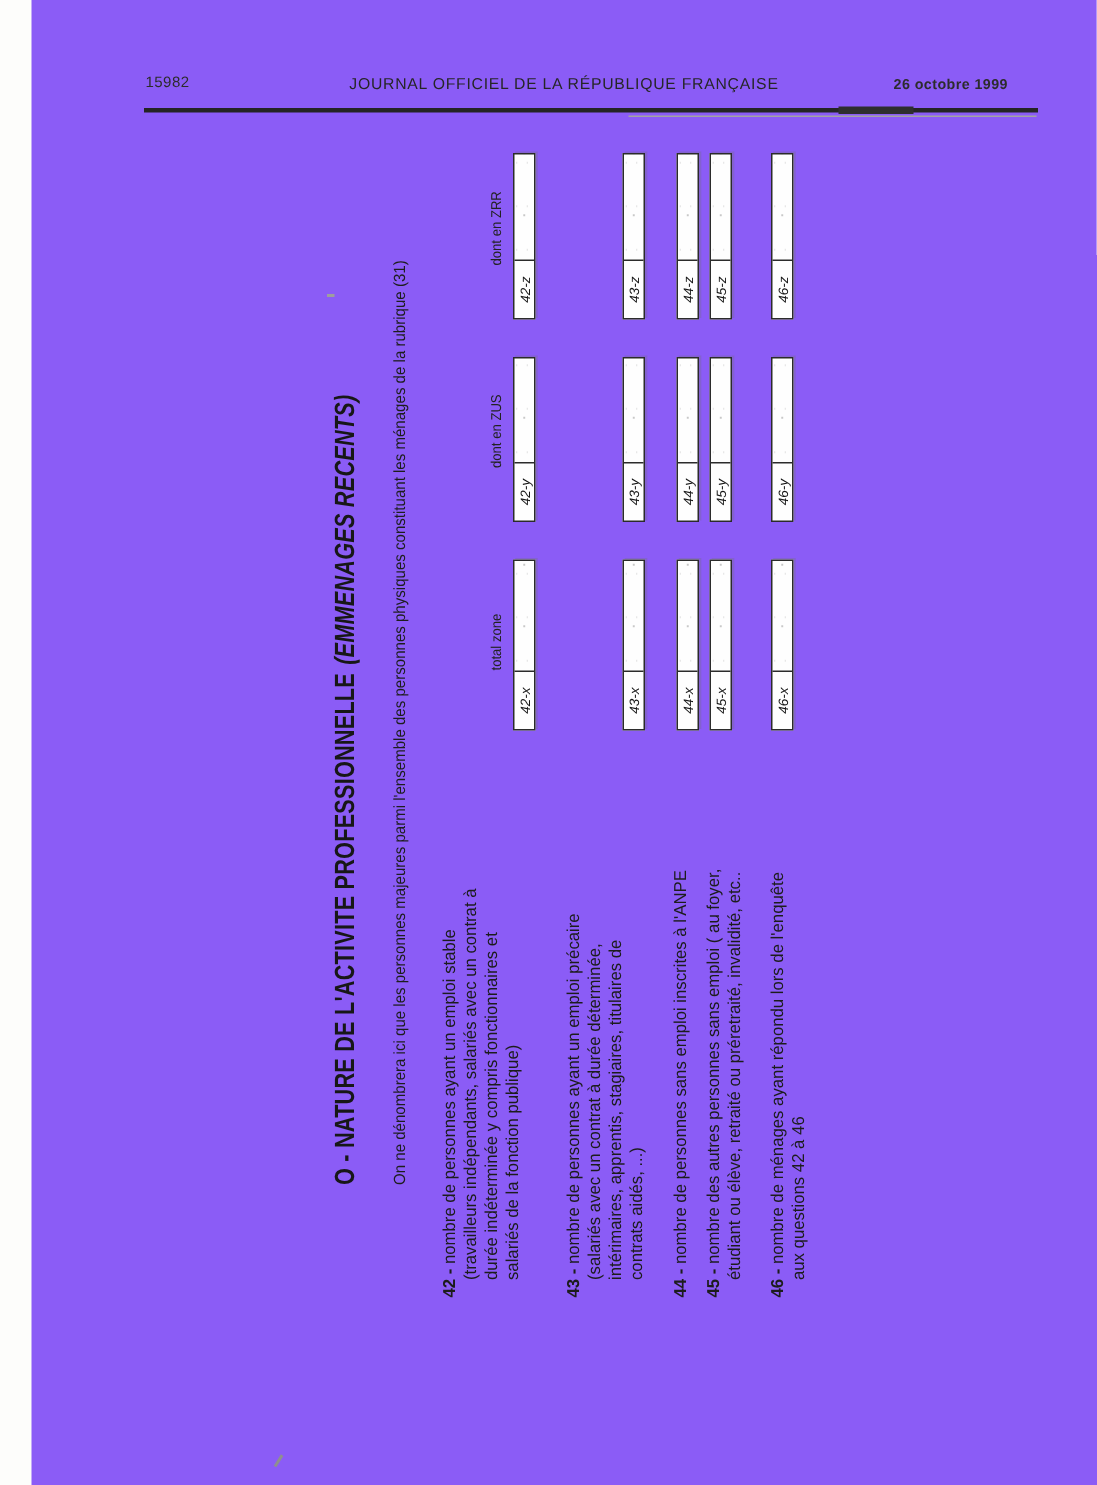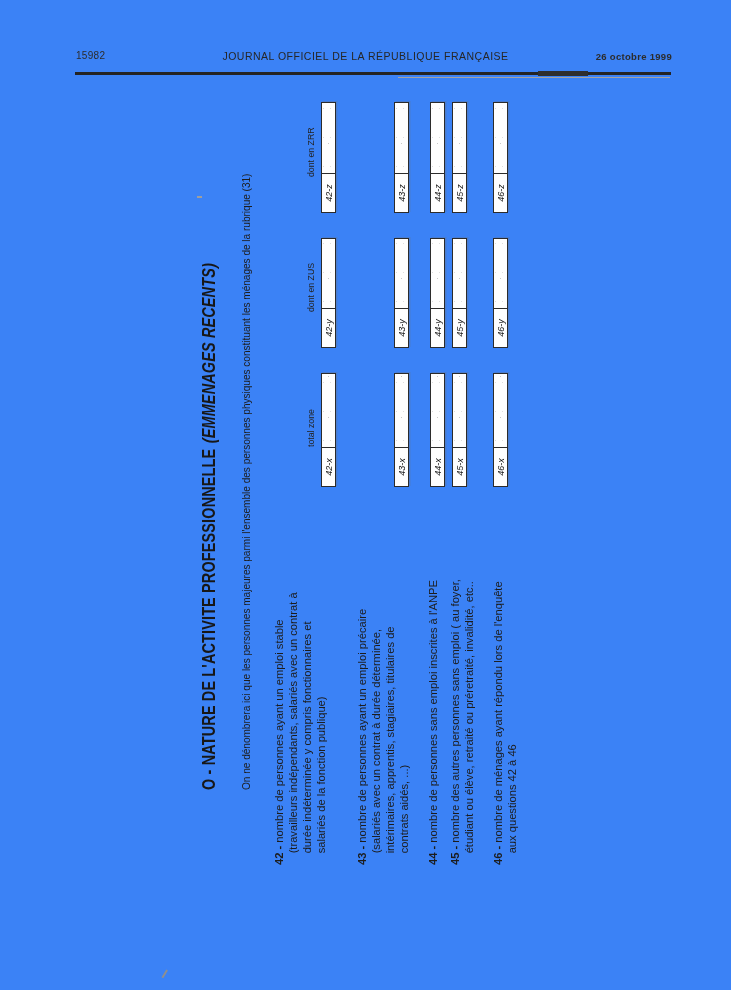--- a/index.html
+++ b/index.html
@@ -1,17 +1,17 @@
 <!DOCTYPE html>
 <html><head>
 <meta charset="utf-8">
 <style>
   html, body { margin:0; padding:0; width:731px; height:990px; overflow:hidden; }
   body { background:#fdfdfb; font-family:"Liberation Sans", sans-serif; color:#1f1f1f; position:relative; }
-  .page { position:absolute; inset:0; overflow:hidden; background:#3b82f6; }
+  .page { position:absolute; inset:0; overflow:hidden; background:#8b5cf6;margin-left:21px; }
 
   
   .pageno  { position:absolute; left:76px; top:50px; font-size:10px; letter-spacing:.3px; color:#2c2c2c; }
   .jtitle  { position:absolute; left:0; right:0; top:50px; text-align:center; font-size:10.5px; letter-spacing:.5px; color:#262626; }
   .jdate   { position:absolute; right:59px; top:51px; font-size:9.5px; letter-spacing:.3px; color:#2c2c2c;font-weight:bold; }
   .rule-main { position:absolute; left:75px; top:72px; width:596px; height:3px; background:#242424; }
   .rule-seg  { position:absolute; left:538px; top:71px; width:50px; height:5px; background:#2e2e2e; }
   .rule-sub  { position:absolute; left:398px; top:77px; width:272px; height:1px; background:#a3a3a3; }
 
   

